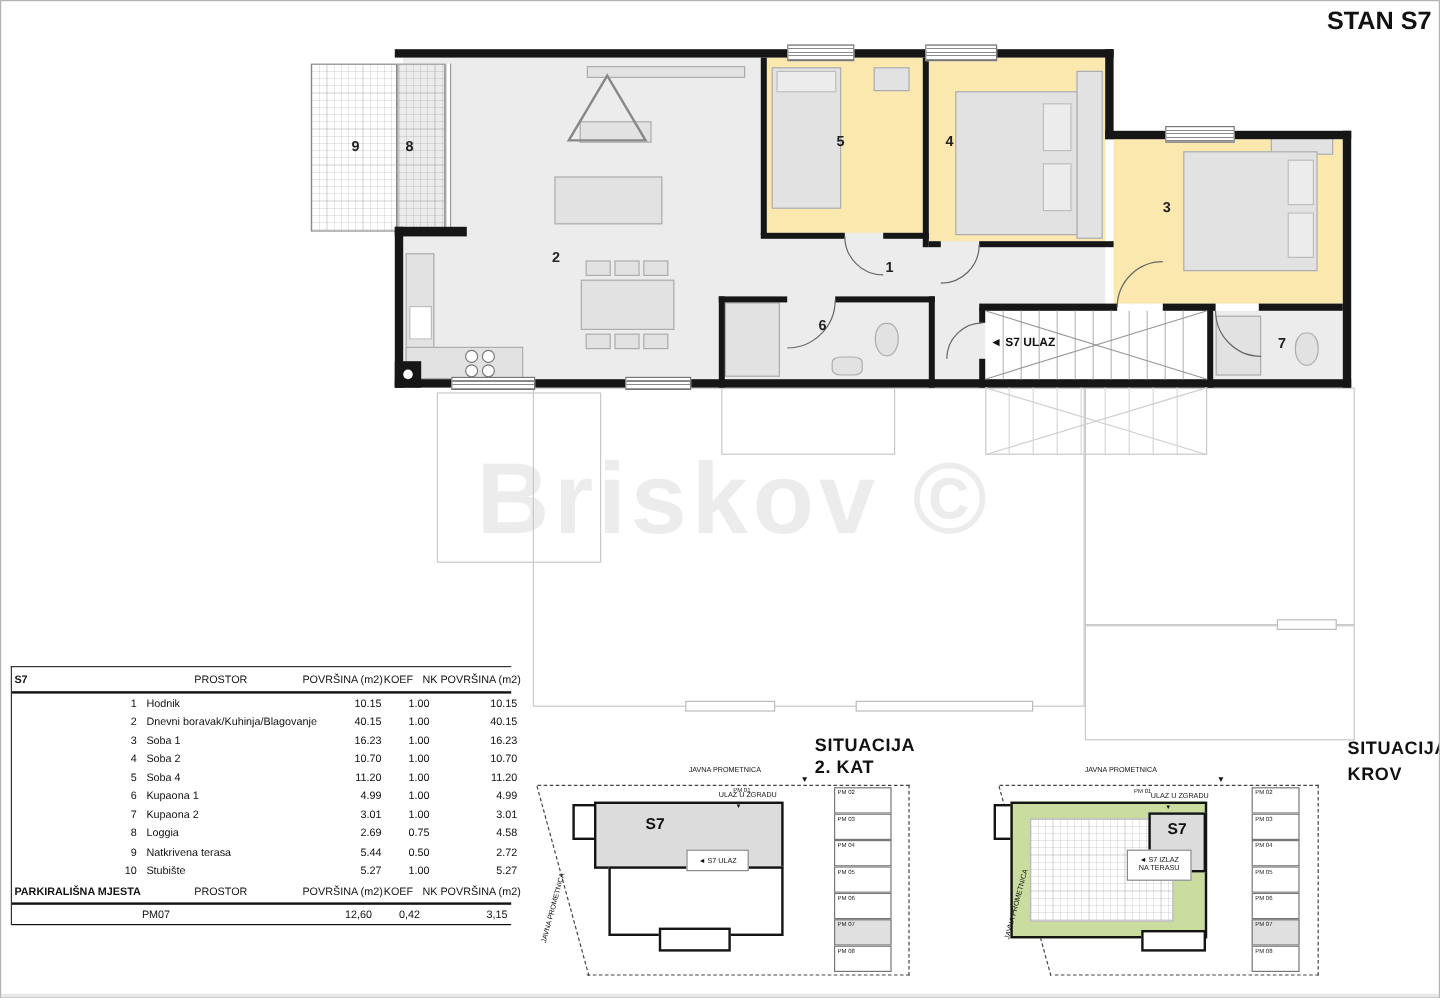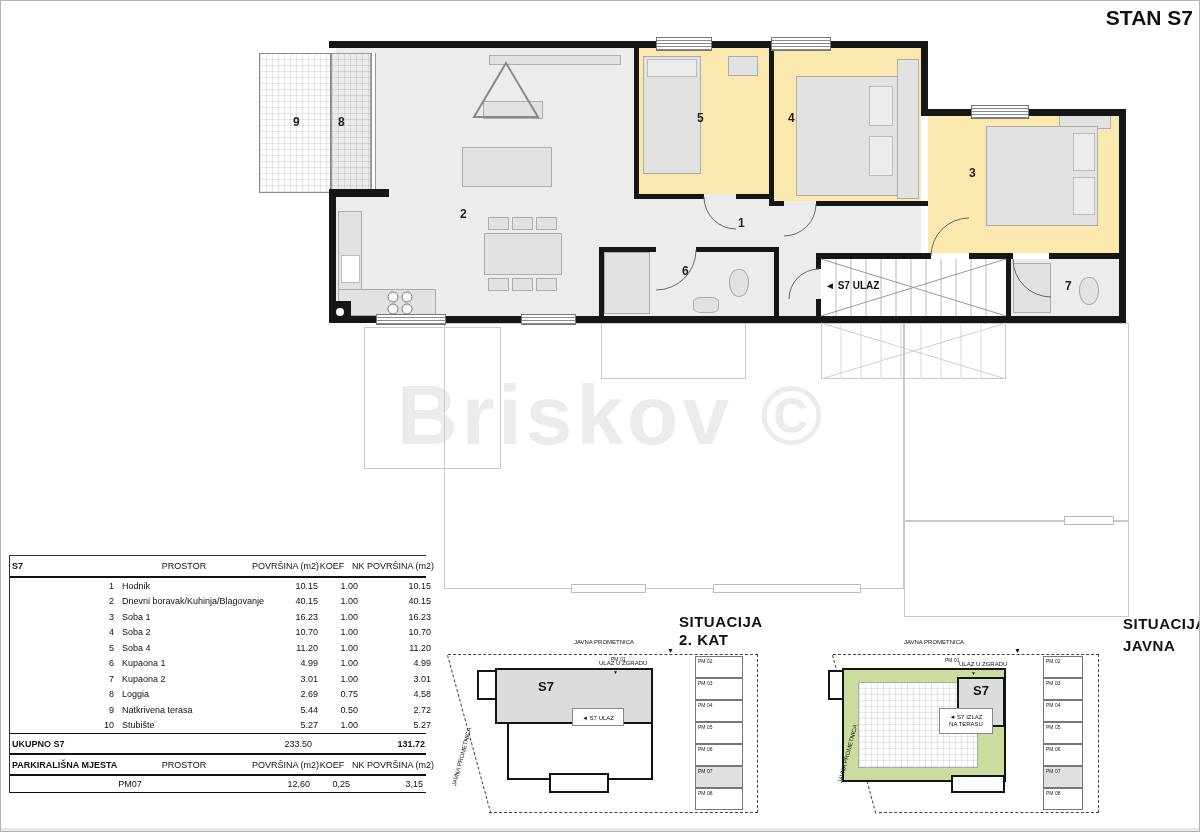--- a/index.html
+++ b/index.html
@@ -292,38 +292,32 @@
           <span class="c-nk">2.72</span>
         </div>
         <div class="fxrow trow">
           <span class="c-no">10</span>
           <span class="c-name">Stubište</span>
           <span class="c-area">5.27</span>
           <span class="c-koef">1.00</span>
           <span class="c-nk">5.27</span>
         </div>
       </div>
-    <div class="fxrow t-total">
-      <span class="wide-left bold">UKUPNO S7</span>
-      <span class="c-area">233.50</span>
-      <span class="c-koef"></span>
-      <span class="c-nk bold">131.72</span>
-    </div>
     <div class="fxrow t-phead">
       <span class="c-no bold" style="text-align:left;padding-left:2px;">PARKIRALIŠNA MJESTA</span>
       <span class="c-name h-center">PROSTOR</span>
       <span class="c-area h-center">POVRŠINA (m2)</span>
       <span class="c-koef h-center">KOEF</span>
       <span class="c-nk h-center">NK POVRŠINA (m2)</span>
     </div>
     <div>
         <div class="fxrow t-prow">
           <span class="wide-center">PM07</span>
           <span class="c-area">12,60</span>
-          <span class="c-koef">0,25</span>
+          <span class="c-koef">0,42</span>
           <span class="c-nk">3,15</span>
         </div>
       </div>
   </div>
 
   <div class="abs ptitle" style="left:678px;top:612px;">SITUACIJA</div>
   <div class="abs ptitle" style="left:678px;top:630px;">2. KAT</div>
   <div class="abs tiny" style="left:548px;top:638px;width:110px;text-align:center;">JAVNA PROMETNICA</div>
   <div class="abs dash-h" style="left:447px;top:653px;width:310px;"></div>
   <div class="abs dash-v" style="left:756px;top:653px;height:159px;"></div>
@@ -358,21 +352,21 @@
       <div class="stall hl" style="height: 22px;">
         <span class="micro">PM 07</span>
       </div>
       <div class="stall" style="height: 22px;">
         <span class="micro">PM 08</span>
       </div>
     </div>
   <div class="abs tiny diaglabel" style="left:420px;top:738px;width:90px;transform:rotate(-75deg);">JAVNA PROMETNICA</div>
 
   <div class="abs ptitle" style="left:1122px;top:614px;">SITUACIJA</div>
-  <div class="abs ptitle" style="left:1122px;top:636px;">JAVNA</div>
+  <div class="abs ptitle" style="left:1122px;top:636px;">KROV</div>
   <div class="abs tiny" style="left:878px;top:638px;width:110px;text-align:center;">JAVNA PROMETNICA</div>
   <div class="abs dash-h" style="left:832px;top:653px;width:266px;"></div>
   <div class="abs dash-v" style="left:1097px;top:653px;height:159px;"></div>
   <div class="abs dash-h" style="left:878px;top:811px;width:220px;"></div>
   <div class="abs dash-h" style="left:832px;top:654px;width:164px;transform-origin:0 0;transform:rotate(74.7deg);"></div>
   <div class="abs arrowdn" style="left:1013px;top:646px;">▼</div>
   <div class="abs micro" style="left:944px;top:656px;">PM 01</div>
   <div class="abs blk2 whitebox" style="left:827px;top:669px;width:22px;height:30px;"></div>
   <div class="abs blk25" style="left:841px;top:667px;width:164px;height:114px;background:var(--green);"></div>
   <div class="abs gridhatch" style="left:857px;top:681px;width:120px;height:86px;background-color:#fff;border:1px solid #aaa;z-index:4;"></div>

